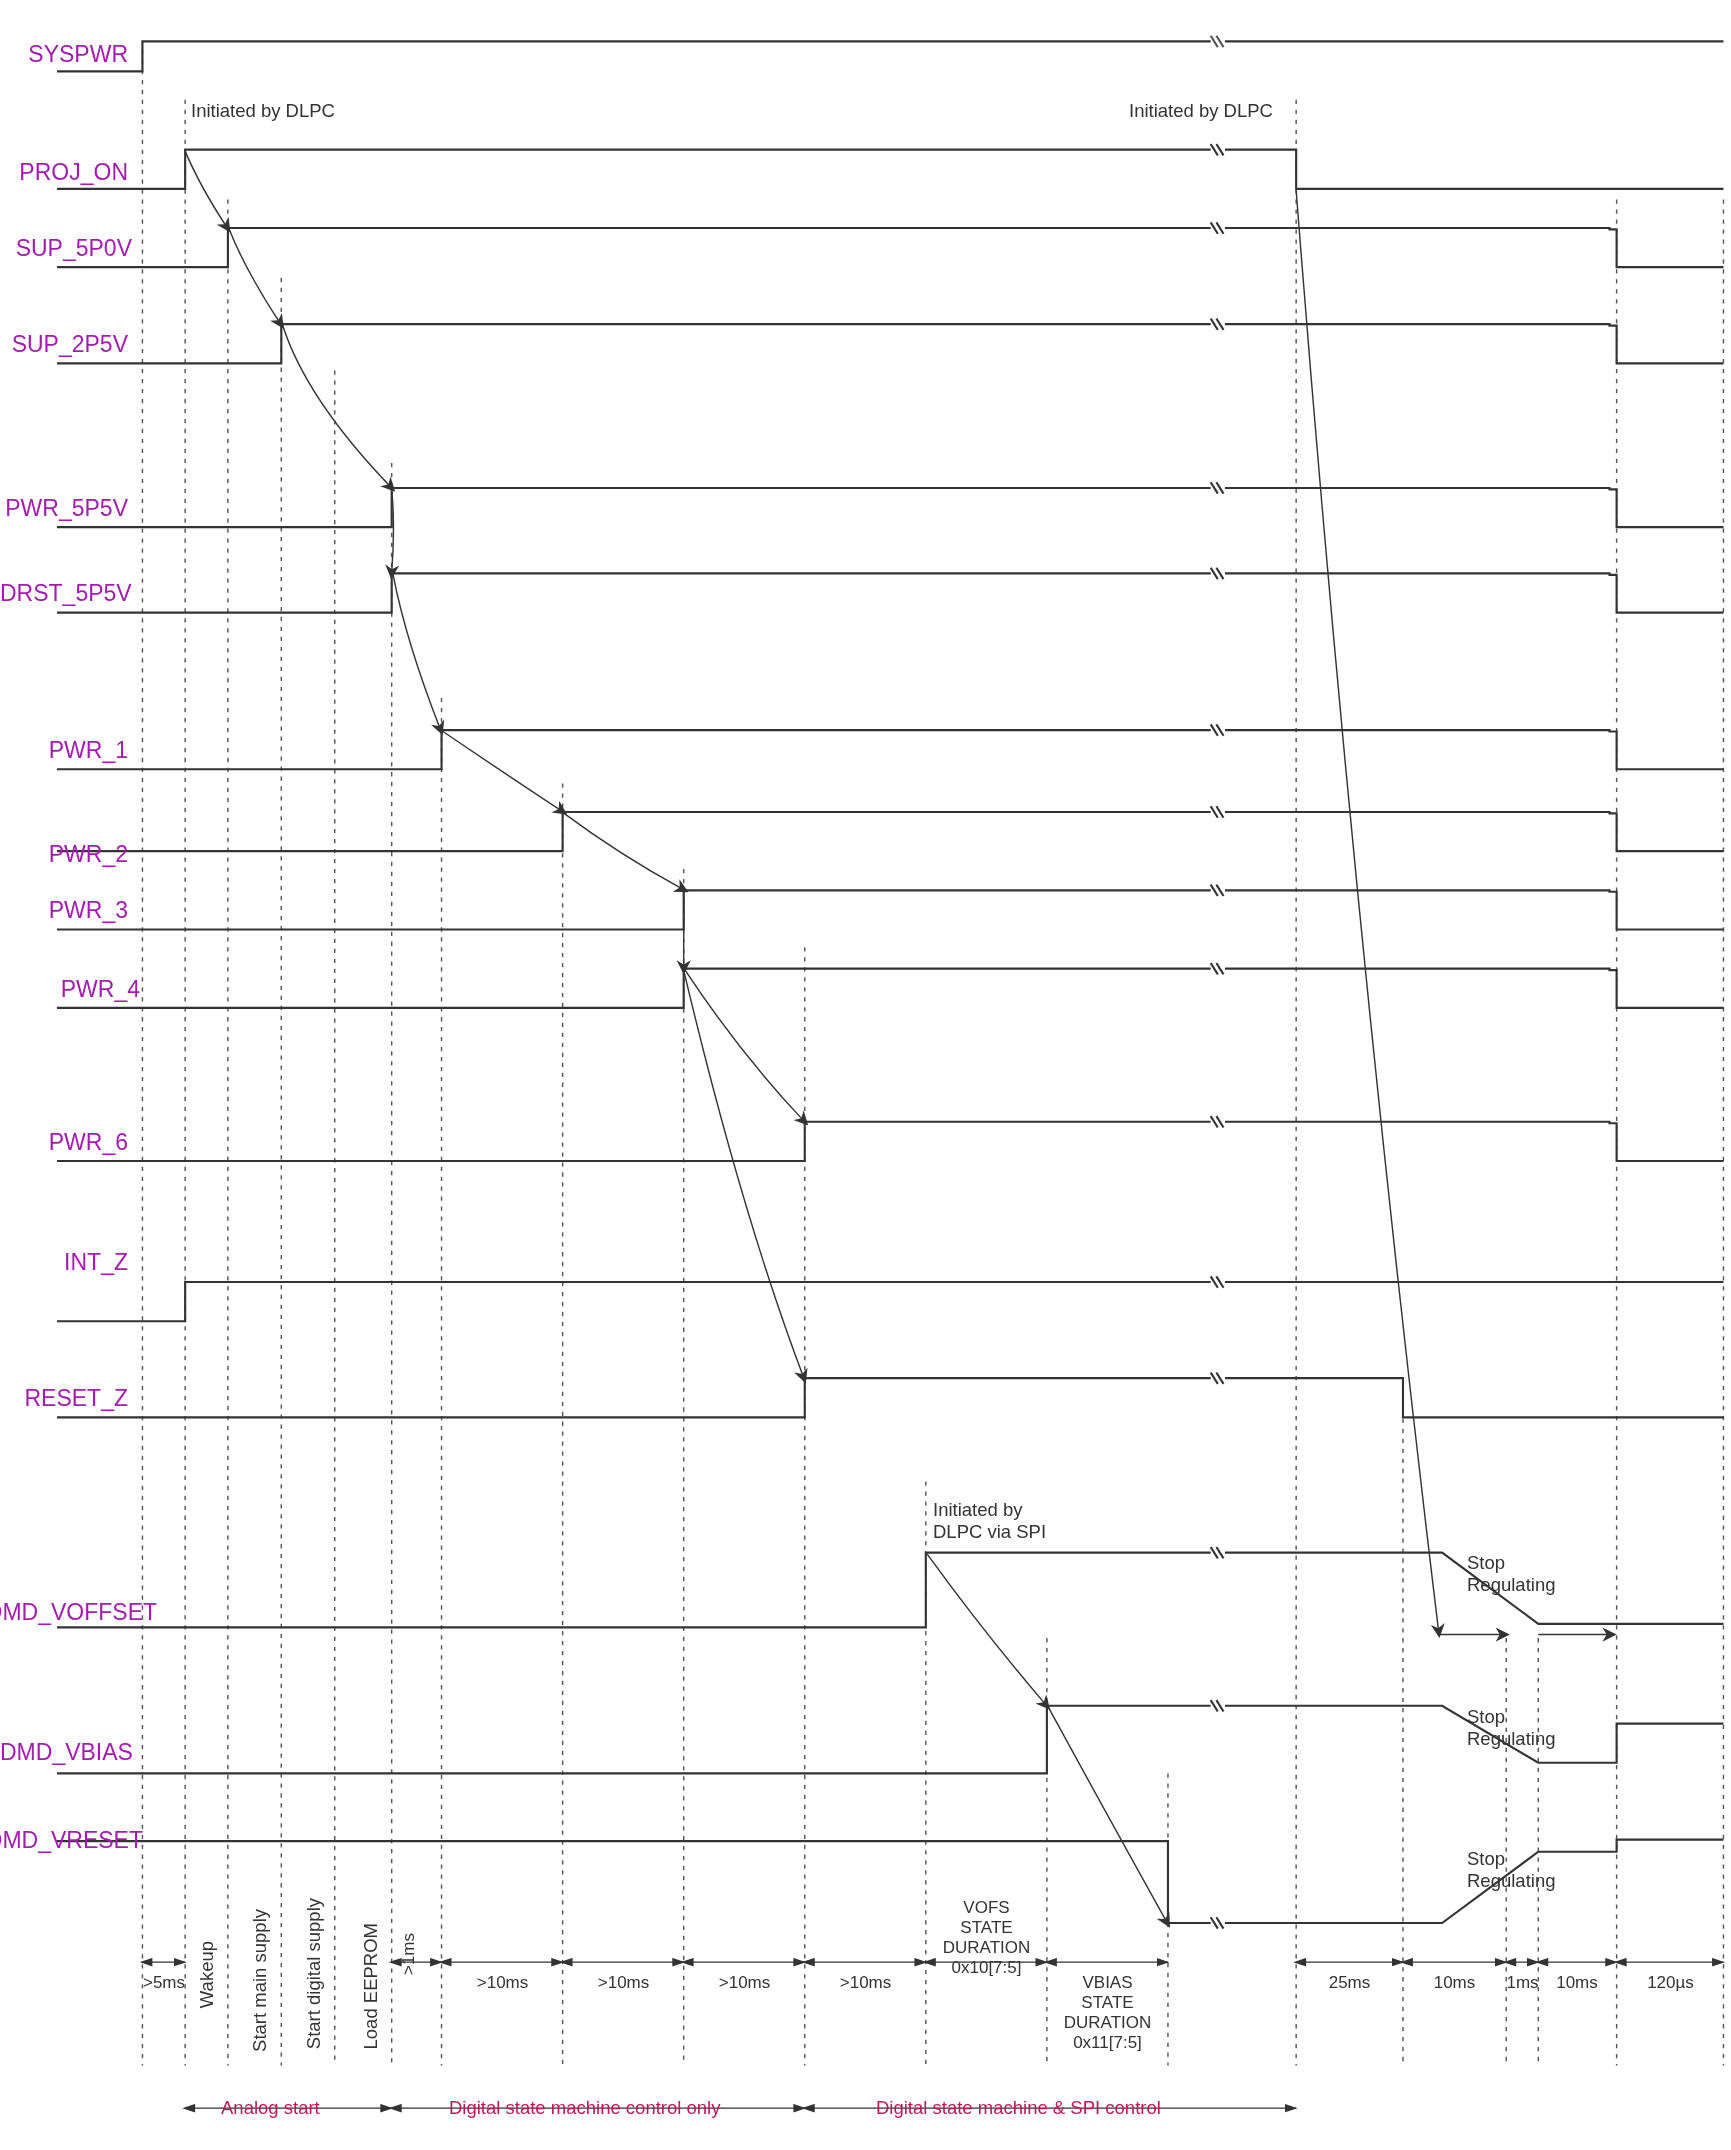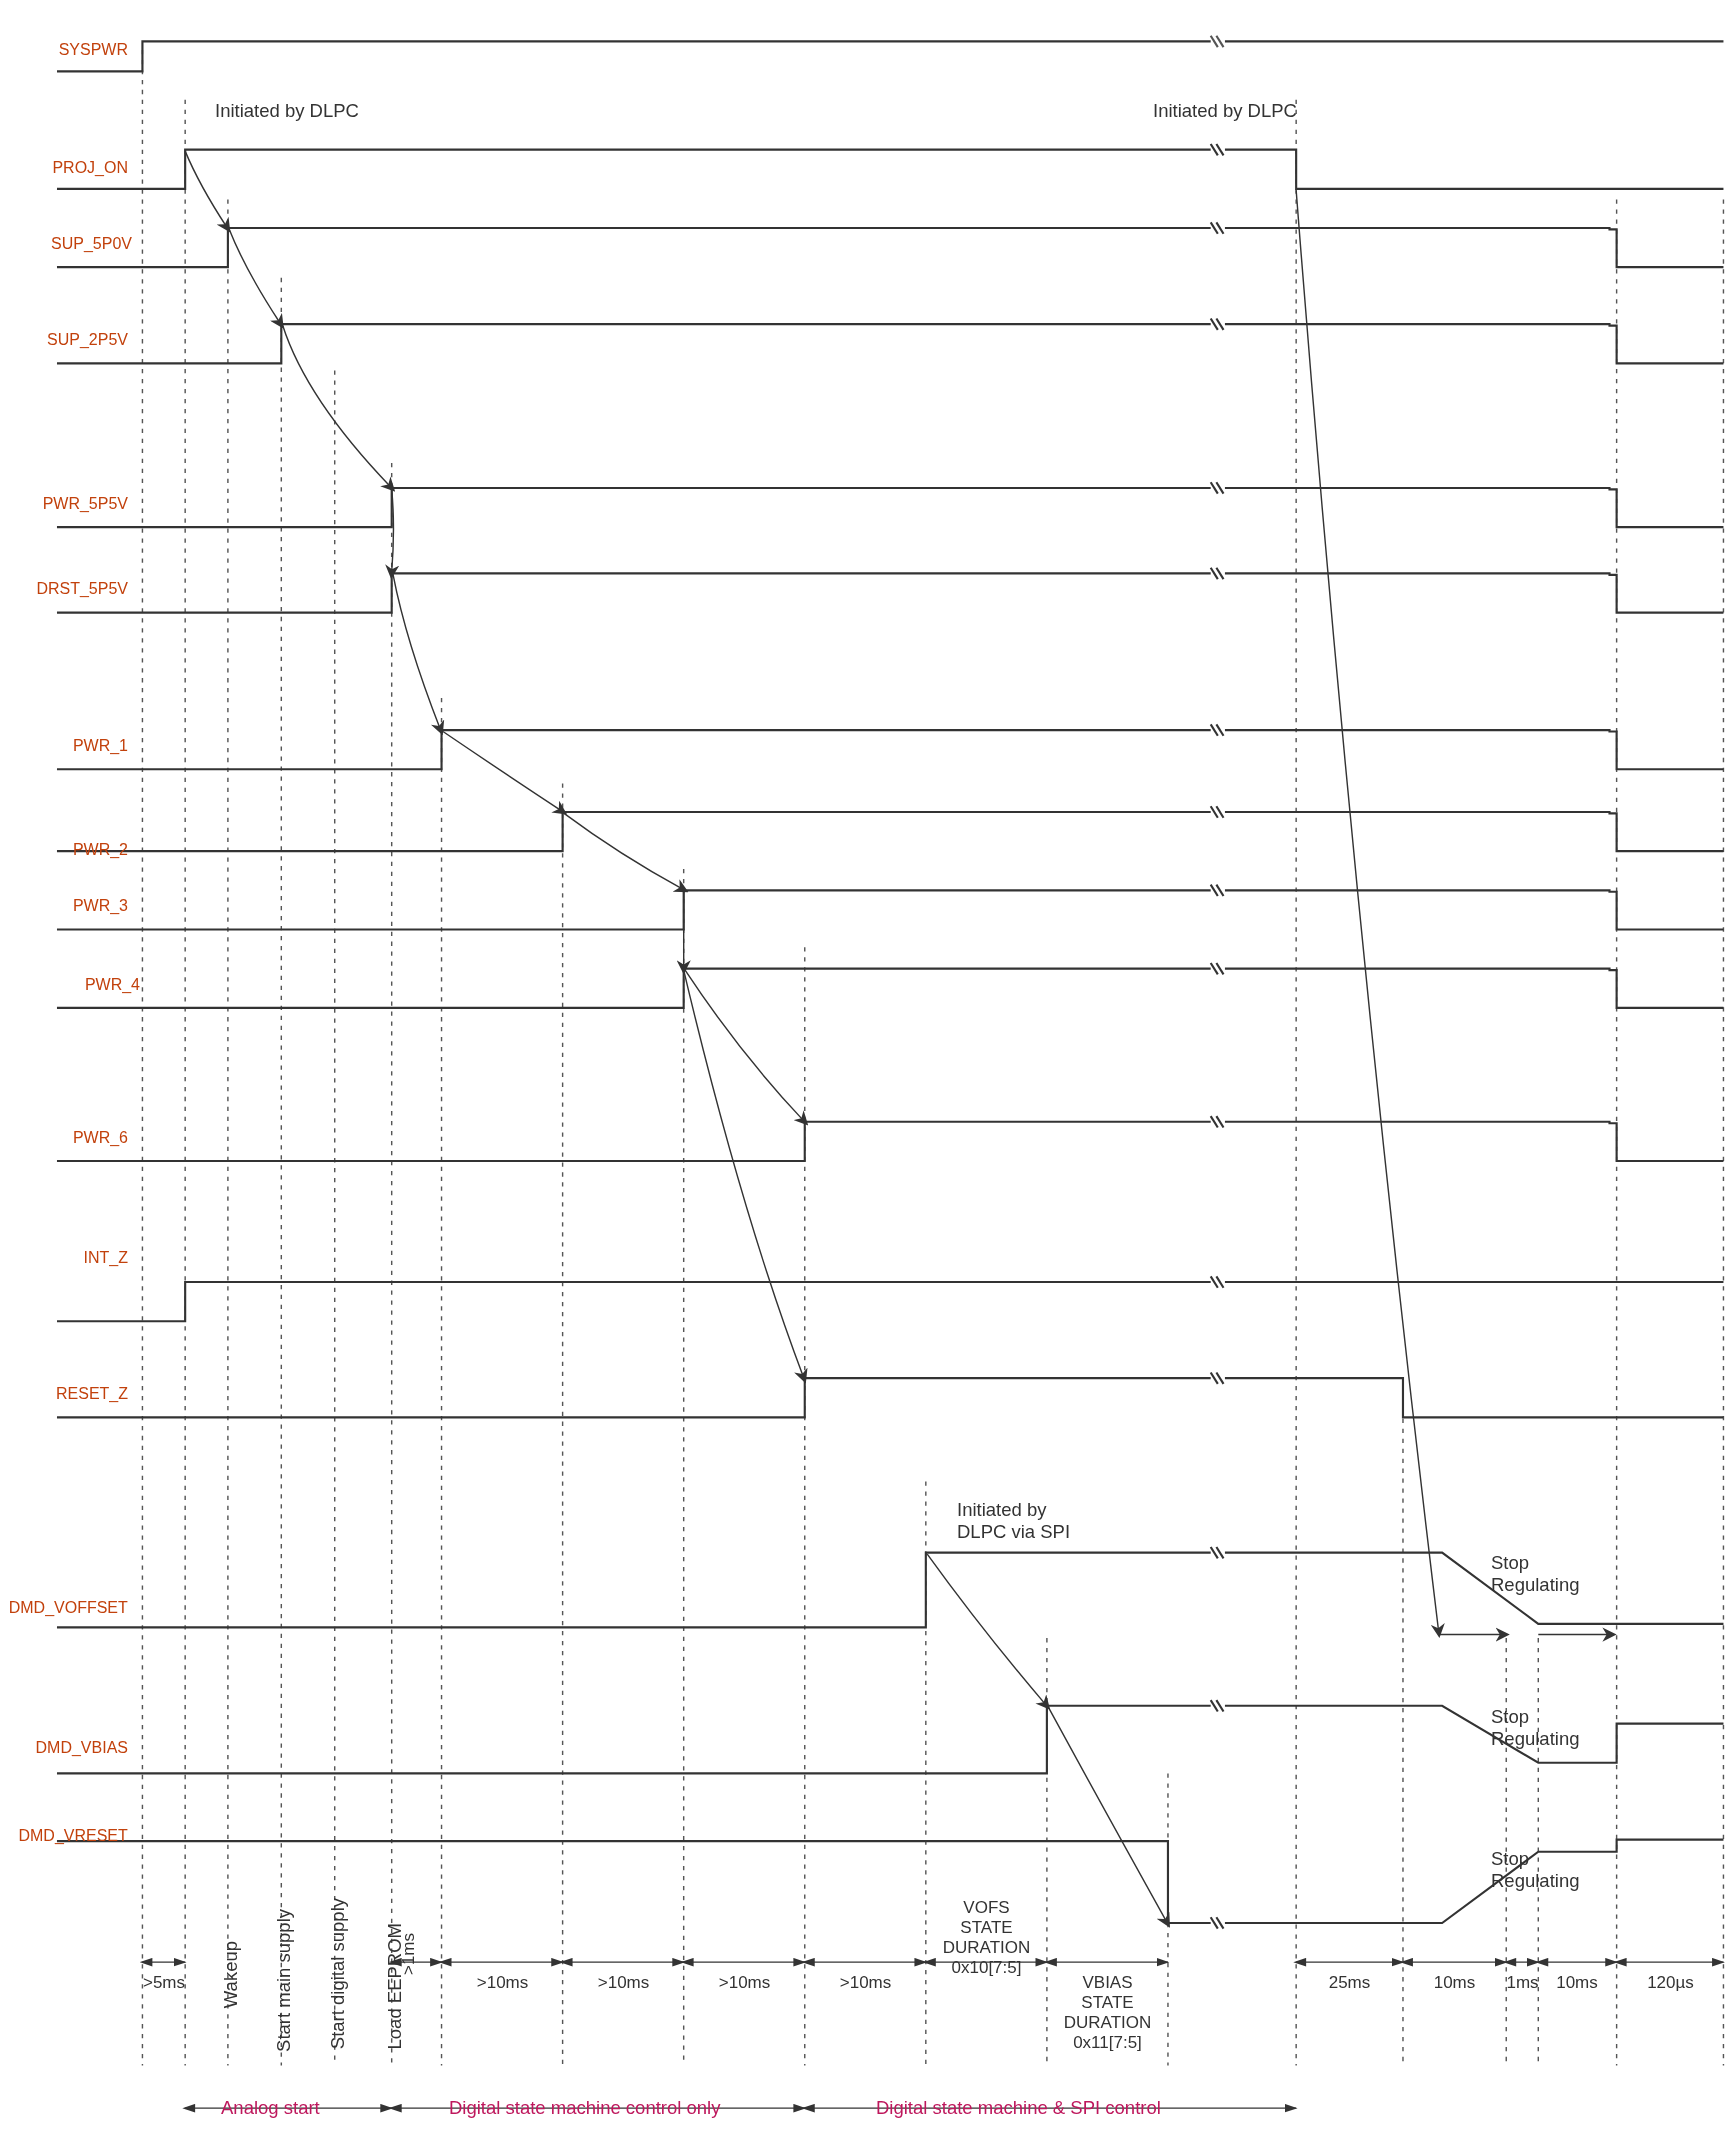--- a/index.html
+++ b/index.html
@@ -8,30 +8,29 @@
     padding: 0;
     background: #fff;
     font-family: Arial, sans-serif;
     width: 1732px;
     height: 2151px;
     position: relative;
   }
   svg { display: block; }
   .signal-label {
     position: absolute;
-    font-size: 16px;
-    color: #c2410c;
+    font-size: 23px;
+    color: #a21caf;
     text-align: right;
     width: 128px;
   }
   .annotation {
     position: absolute;
     font-size: 18.5px;
     color: #333;
-    margin-left: 24px;
   }
   .vertical-text {
     writing-mode: vertical-rl;
     transform: rotate(180deg);
     font-size: 18.5px;
     color: #333;
   }
   .timing-text {
     position: absolute;
     font-size: 17px;

